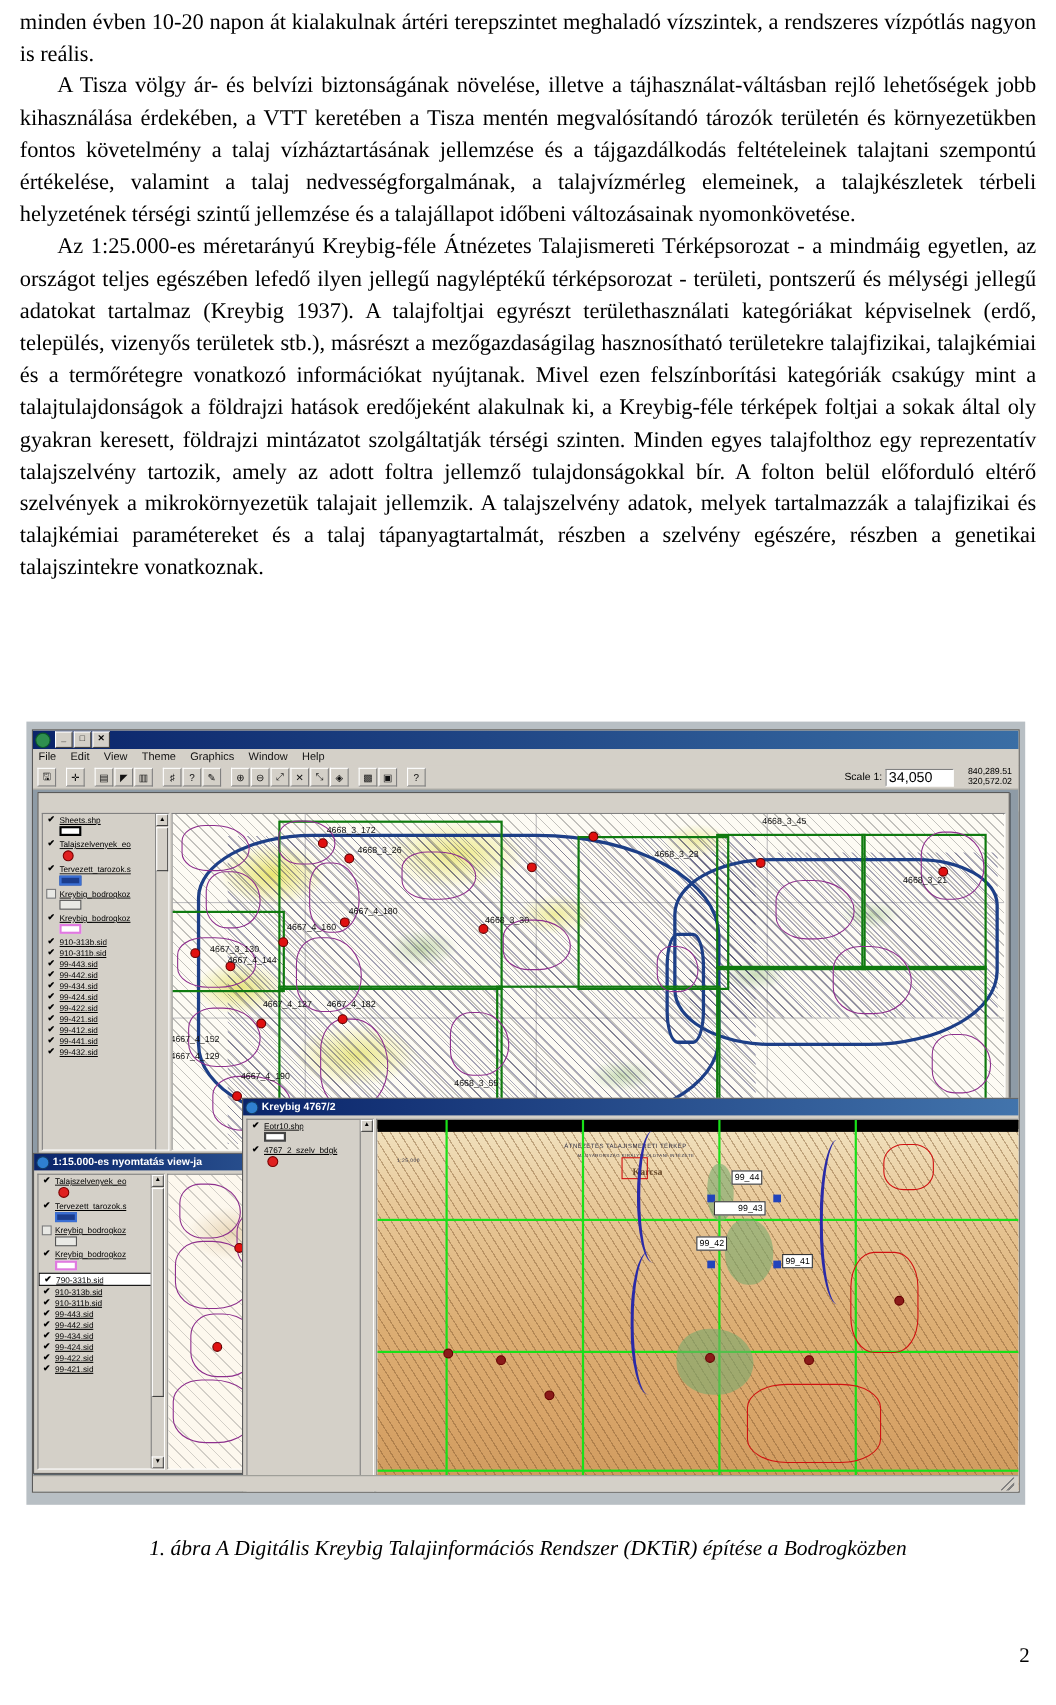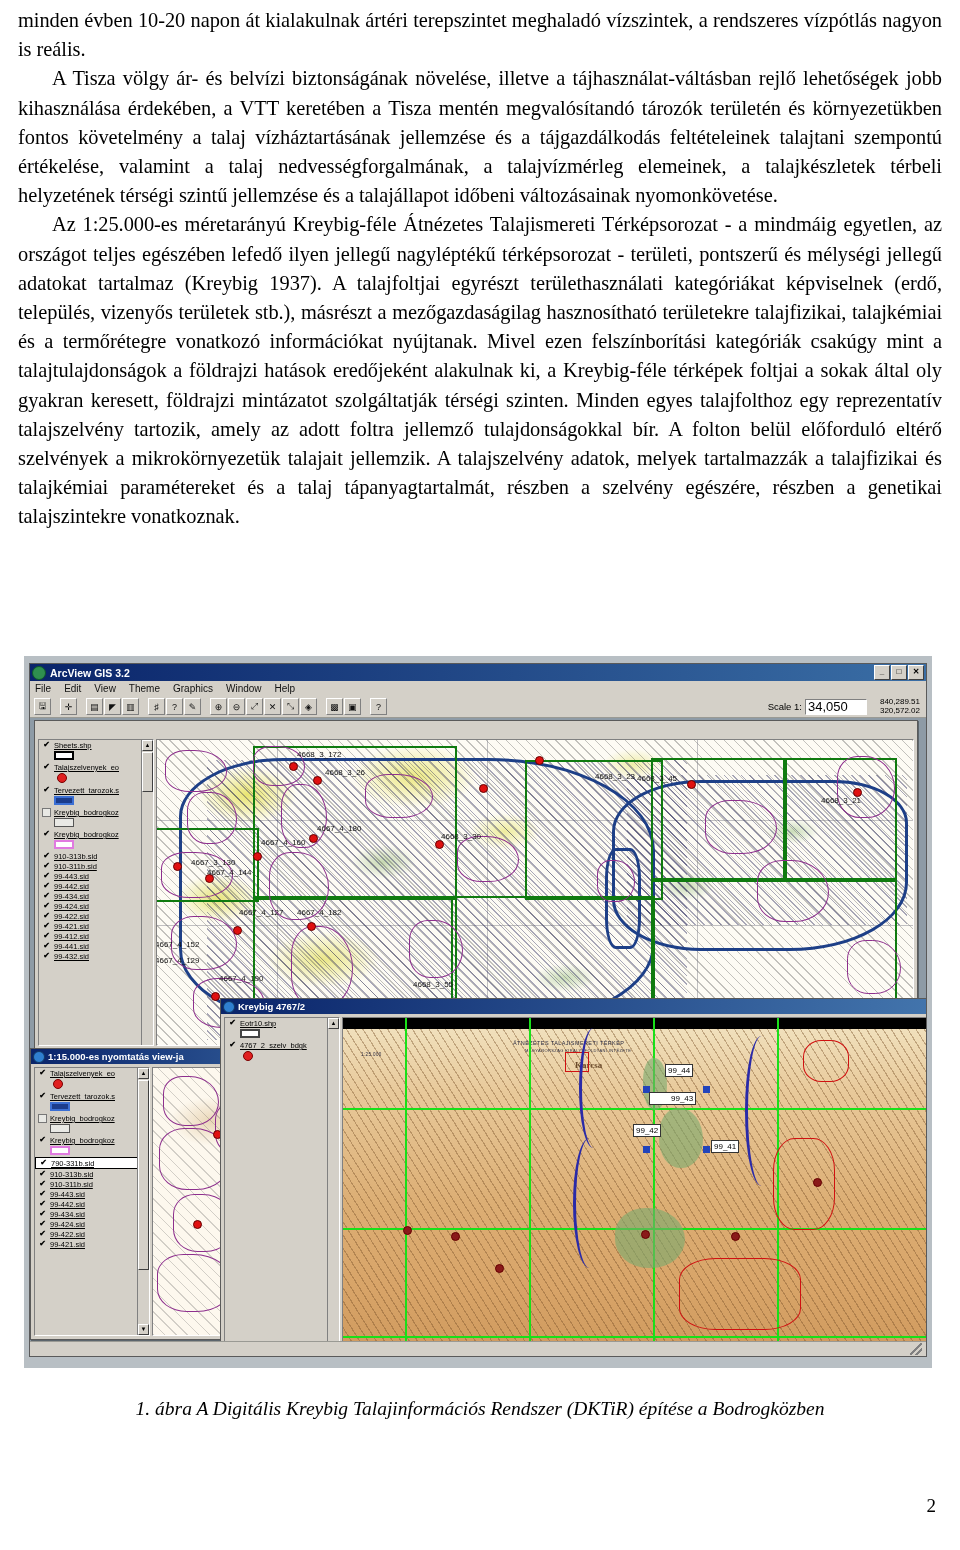--- a/index.html
+++ b/index.html
@@ -437,21 +437,20 @@
   <p class="para indent">A Tisza völgy ár- és belvízi biztonságának növelése, illetve a tájhasználat-váltásban rejlő lehetőségek jobb kihasználása érdekében, a VTT keretében a Tisza mentén megvalósítandó tározók területén és környezetükben fontos követelmény a talaj vízháztartásának jellemzése és a tájgazdálkodás feltételeinek talajtani szempontú értékelése, valamint a talaj nedvességforgalmának, a talajvízmérleg elemeinek, a talajkészletek térbeli helyzetének térségi szintű jellemzése és a talajállapot időbeni változásainak nyomonkövetése.</p>
   <p class="para indent">Az 1:25.000-es méretarányú Kreybig-féle Átnézetes Talajismereti Térképsorozat - a mindmáig egyetlen, az országot teljes egészében lefedő ilyen jellegű nagyléptékű térképsorozat - területi, pontszerű és mélységi jellegű adatokat tartalmaz (Kreybig 1937). A talajfoltjai egyrészt területhasználati kategóriákat képviselnek (erdő, település, vizenyős területek stb.), másrészt a mezőgazdaságilag hasznosítható területekre talajfizikai, talajkémiai és a termőrétegre vonatkozó információkat nyújtanak. Mivel ezen felszínborítási kategóriák csakúgy mint a talajtulajdonságok a földrajzi hatások eredőjeként alakulnak ki, a Kreybig-féle térképek foltjai a sokak által oly gyakran keresett, földrajzi mintázatot szolgáltatják térségi szinten. Minden egyes talajfolthoz egy reprezentatív talajszelvény tartozik, amely az adott foltra jellemző tulajdonságokkal bír. A folton belül előforduló eltérő szelvények a mikrokörnyezetük talajait jellemzik. A talajszelvény adatok, melyek tartalmazzák a talajfizikai és talajkémiai paramétereket és a talaj tápanyagtartalmát, részben a szelvény egészére, részben a genetikai talajszintekre vonatkoznak.</p>
 </div>
 
 <div class="figure">
 
   <div class="app-window">
 
     <div class="titlebar">
       <span class="tb-icon"></span>
-      <span class="tb-title">ArcView GIS 3.2</span>
       <span class="tb-btns">
         <span class="tb-btn">_</span>
         <span class="tb-btn">□</span>
         <span class="tb-btn">✕</span>
       </span>
     </div>
 
     <div class="menubar">
       <span>File</span>
       <span>Edit</span>
@@ -652,21 +651,21 @@
           <div class="reddot" style="left:76px; top:186px;"></div>
           <div class="reddot" style="left:150px; top:182px;"></div>
           <div class="reddot" style="left:54px; top:252px;"></div>
           <div class="reddot" style="left:250px; top:258px;"></div>
           <div class="reddot" style="left:278px; top:100px;"></div>
           <div class="reddot" style="left:322px; top:44px;"></div>
           <div class="reddot" style="left:378px; top:16px;"></div>
           <div class="reddot" style="left:530px; top:40px;"></div>
           <div class="reddot" style="left:696px; top:48px;"></div>
 
-          <div class="maplabel" style="left:480px; top:2px;margin-top:32px;">4668_3_45</div>
+          <div class="maplabel" style="left:536px; top:2px;">4668_3_45</div>
           <div class="maplabel" style="left:168px; top:28px;">4668_3_26</div>
           <div class="maplabel" style="left:438px; top:32px;">4668_3_23</div>
           <div class="maplabel" style="left:664px; top:56px;">4668_3_21</div>
           <div class="maplabel" style="left:140px; top:10px;">4668_3_172</div>
           <div class="maplabel" style="left:160px; top:84px;">4667_4_180</div>
           <div class="maplabel" style="left:104px; top:98px;">4667_4_160</div>
           <div class="maplabel" style="left:284px; top:92px;">4668_3_30</div>
           <div class="maplabel" style="left:34px; top:118px;">4667_3_130</div>
           <div class="maplabel" style="left:50px; top:128px;">4667_4_144</div>
           <div class="maplabel" style="left:82px; top:168px;">4667_4_127</div>

